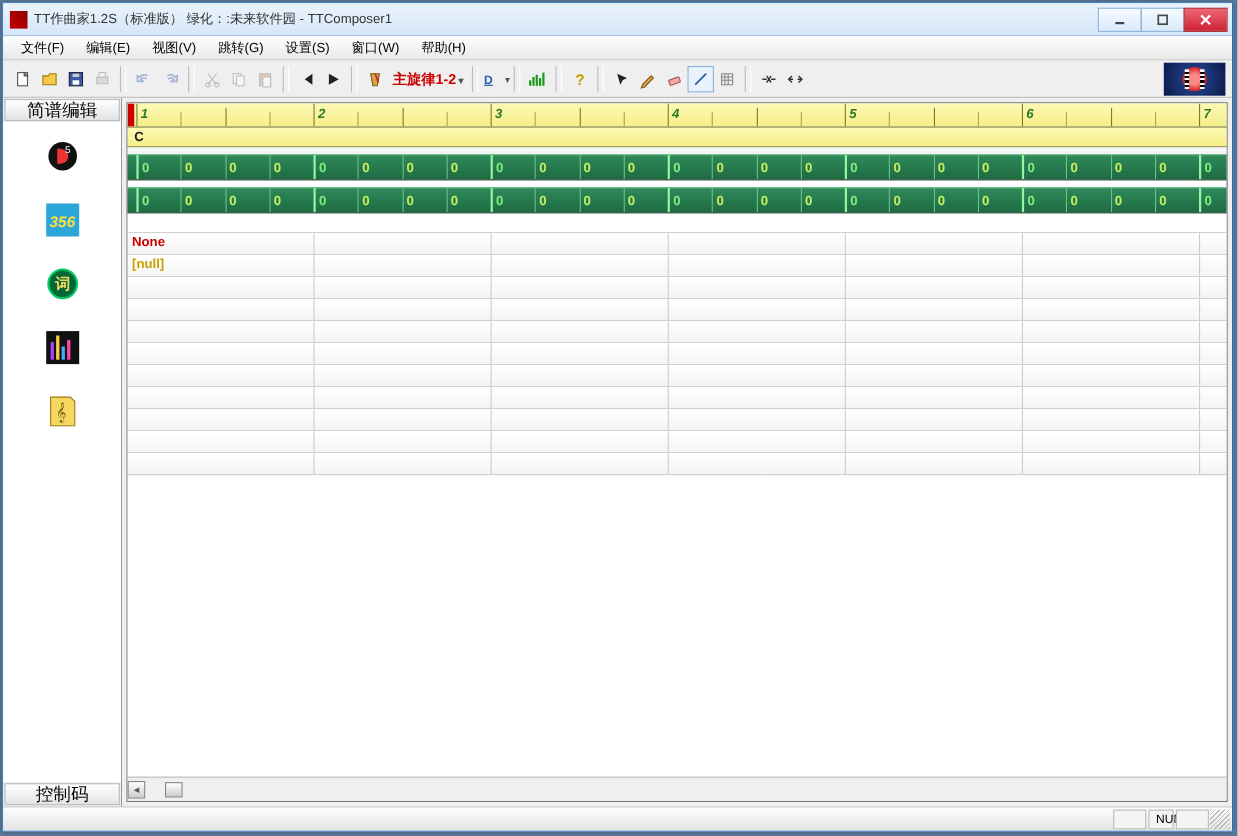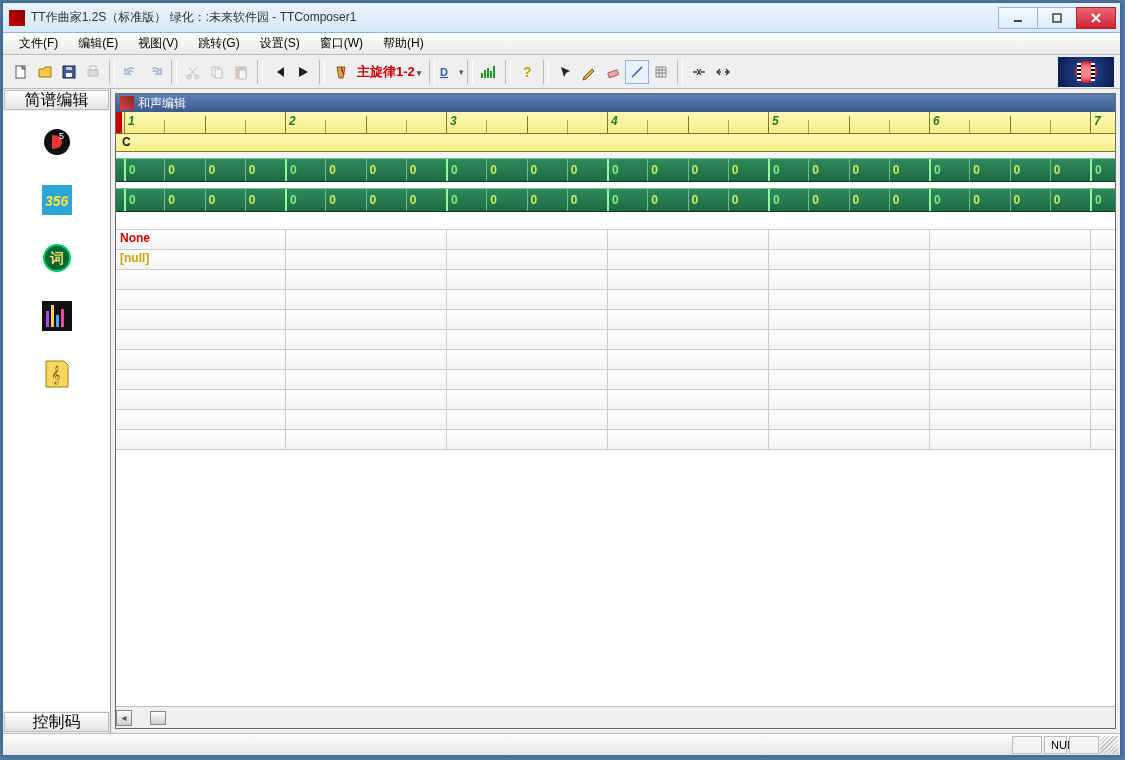--- a/index.html
+++ b/index.html
@@ -277,24 +277,20 @@
         <div class="side-icon"><svg width="30" height="30">
               <path d="M4 2h18l4 4v22H4z" fill="#f5d860" stroke="#a07a10"></path>
               <text x="9" y="21" font-size="16" fill="#7a5a10">𝄞</text>
             </svg></div>
       </div>
       <div class="side-tab">控制码</div>
     </div>
 
     <div class="main">
       <div class="panel">
-        <div class="panel-title">
-          <div class="picon"></div>
-          <span>和声编辑</span>
-        </div>
 
         <div class="ruler" id="ruler">
           <div class="redbar"></div>
         <div class="mark" style="left: 8px;">1</div>
             <div class="mark minor" style="left: 48.25px;"></div>
             <div class="mark med" style="left: 88.5px;"></div>
             <div class="mark minor" style="left: 128.75px;"></div>
             <div class="mark" style="left: 169px;">2</div>
             <div class="mark minor" style="left: 209.25px;"></div>
             <div class="mark med" style="left: 249.5px;"></div>

